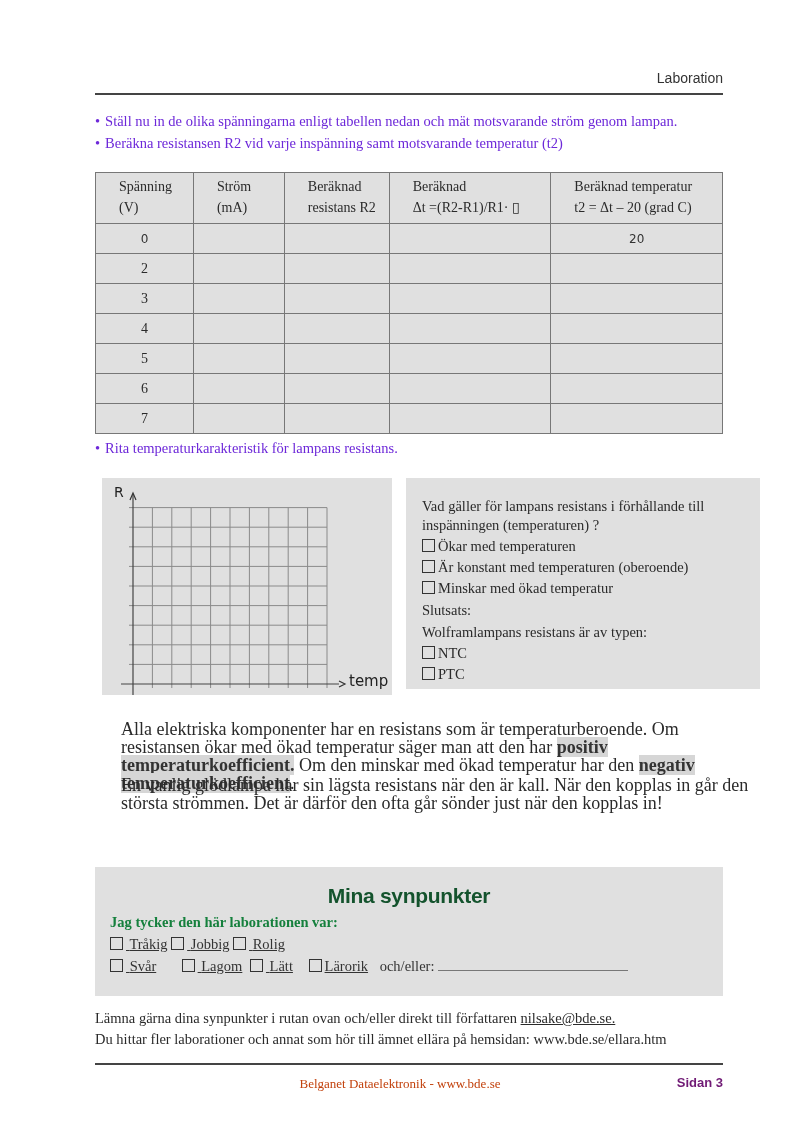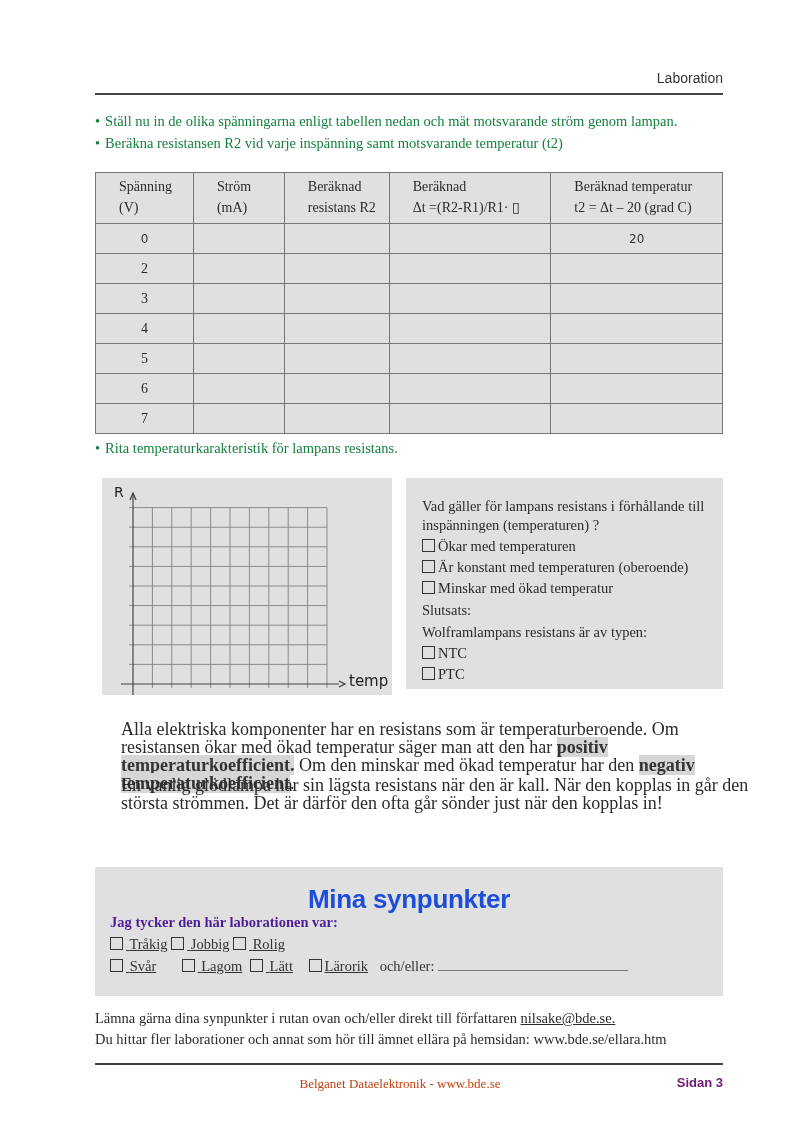--- a/index.html
+++ b/index.html
@@ -1,40 +1,40 @@
 <!DOCTYPE html>
 <html><head>
 <meta charset="utf-8">
 <style>
   html, body { margin: 0; padding: 0; background: #ffffff; }
   body { width: 800px; height: 1131px; position: relative; overflow: hidden;
          font-family: "Liberation Serif", "DejaVu Serif", serif; color: #222; }
   .abs { position: absolute; }
   .header-title { right: 77px; top: 70px; font-family: "Liberation Sans", "DejaVu Sans", sans-serif; font-size: 14px; color: #333; }
   .header-rule { left: 95px; top: 93px; width: 628px; height: 2px; background: #444; }
-  .bullet { left: 95px; font-size: 14.5px; color: #15803d; }
+  .bullet { left: 95px; font-size: 14.5px; color: #6d28d9; }
   .bullet::before { content: "\2022"; margin-right: 5px; }
 
   table.meas { position: absolute; left: 95px; top: 172px; width: 628px; border-collapse: collapse; background: #e0e0e0; font-size: 14px; }
   table.meas td, table.meas th { border: 1px solid #777; padding: 0 5px; color: #2a2a2a; font-weight: normal; }
   table.meas th { text-align: left; vertical-align: top; height: 47px; line-height: 21px; padding-top: 3px; padding-left: 23px; }
   table.meas td { height: 29px; text-align: center; }
   table.meas td.sans { font-family: "DejaVu Sans", "Liberation Sans", sans-serif; font-size: 12px; color: #333; }
 
   .graph-box { left: 102px; top: 478px; width: 290px; height: 217px; background: #e0e0e0; }
-  .question-box { left: 406px; top: 478px; width: 317px; height: 211px; background: #e0e0e0; }
+  .question-box { left: 406px; top: 478px; width: 317px; height: 211px; background: #e0e0e0; padding-left: 37px; }
   .q-text { position: absolute; left: 16px; font-size: 14.5px; color: #2a2a2a; white-space: nowrap; }
   .cb { display: inline-block; width: 11px; height: 11px; border: 1.3px solid #333; margin-right: 3px; vertical-align: -1px; background: transparent; }
 
   .para { left: 105px; width: 630px; font-size: 18px; line-height: 18px; color: #2a2a2a; margin-left: 16px; }
   .hl { font-weight: bold; background: #d6d6d6; color: #333; }
 
   .feedback { left: 95px; top: 867px; width: 628px; height: 129px; background: #e0e0e0; }
-  .fb-title { position: absolute; left: 0; width: 100%; top: 17px; text-align: center; font-family: "Liberation Sans", "DejaVu Sans", sans-serif; font-weight: bold; font-size: 26px; color: #1d4ed8; letter-spacing: -0.3px; }
-  .fb-q { position: absolute; left: 15px; top: 47px; font-weight: bold; font-size: 14.5px; color: #4c1d95; }
+  .fb-title { position: absolute; left: 0; width: 100%; top: 17px; text-align: center; font-family: "Liberation Sans", "DejaVu Sans", sans-serif; font-weight: bold; font-size: 21px; color: #14532d; letter-spacing: -0.3px; }
+  .fb-q { position: absolute; left: 15px; top: 47px; font-weight: bold; font-size: 14.5px; color: #15803d; }
   .fb-row { position: absolute; left: 15px; font-size: 14.5px; color: #333; white-space: nowrap; }
   .fb-opt { display: inline-block; text-decoration: underline; }
   .fb-line { display: inline-block; width: 190px; border-bottom: 1px solid #777; height: 12px; margin-left: 4px; }
 
   .foot-text { left: 95px; font-size: 14.5px; color: #2a2a2a; }
   .footer-rule { left: 95px; top: 1063px; width: 628px; height: 2px; background: #444; }
   .footer-center { left: 0; width: 800px; top: 1076px; text-align: center; font-size: 13px; color: #c2410c; }
   .footer-page { right: 77px; top: 1075px; font-family: "Liberation Sans", "DejaVu Sans", sans-serif; font-weight: bold; font-size: 13px; color: #701a75; }
   a.mail { color: #2a2a2a; text-decoration: underline; }
 </style>

